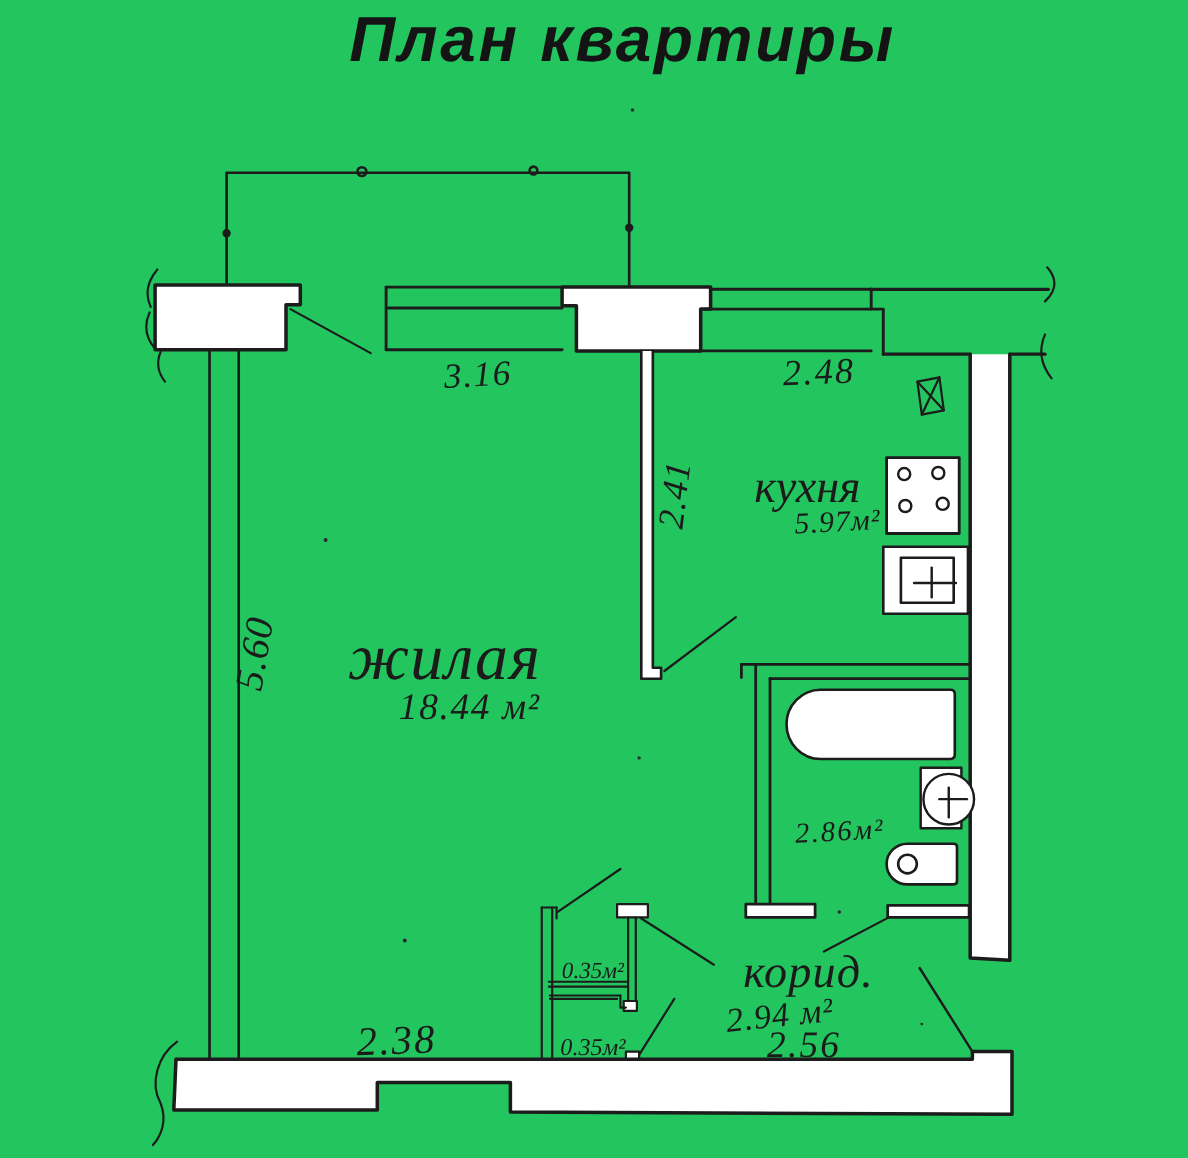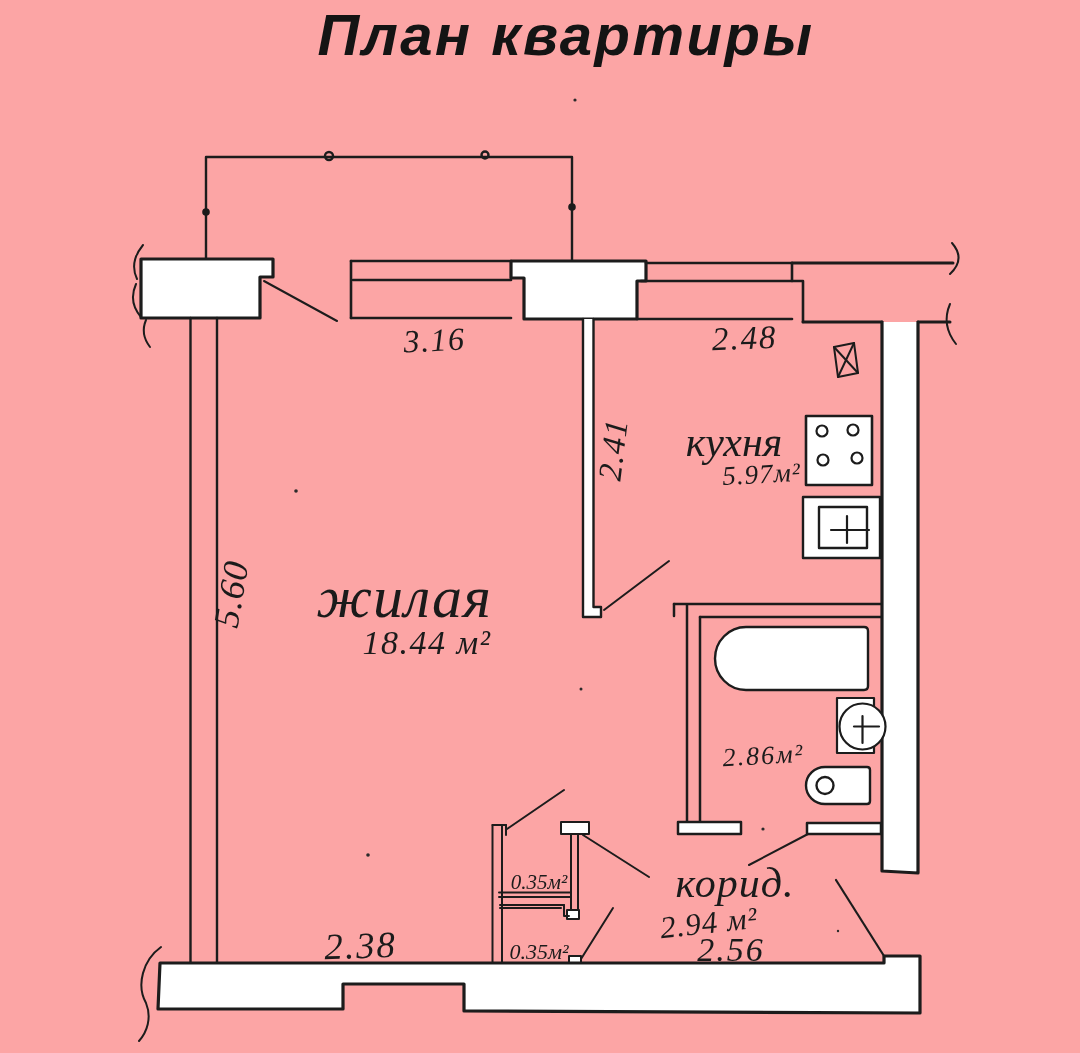--- a/index.html
+++ b/index.html
@@ -1,16 +1,16 @@
 <!DOCTYPE html>
 <html><head>
 <meta charset="utf-8">
 <style>
   html,body{margin:0;padding:0;background:#ffffff;}
-  #page{position:relative;width:1080px;height:1053px;background:#fca5a5;overflow:hidden;}
+  #page{position:relative;width:1080px;height:1053px;background:#22c55e;overflow:hidden;}
   svg{position:absolute;left:0;top:0;filter:blur(0.35px);}
   .hw{font-family:"Liberation Serif", serif;font-style:italic;fill:#1b1b1b;}
 </style>
 </head>
 <body>
 <div id="page">
 <svg width="1080" height="1053" viewBox="0 0 1080 1053" fill="none" stroke-linecap="round" stroke-linejoin="round">
 
 <g>
 <text x="566" y="55" class="hw" text-anchor="middle" style="font-family:'Liberation Sans',sans-serif;font-weight:bold;font-style:italic;font-size:58px;fill:#141414;letter-spacing:2.5px;">План квартиры</text>

